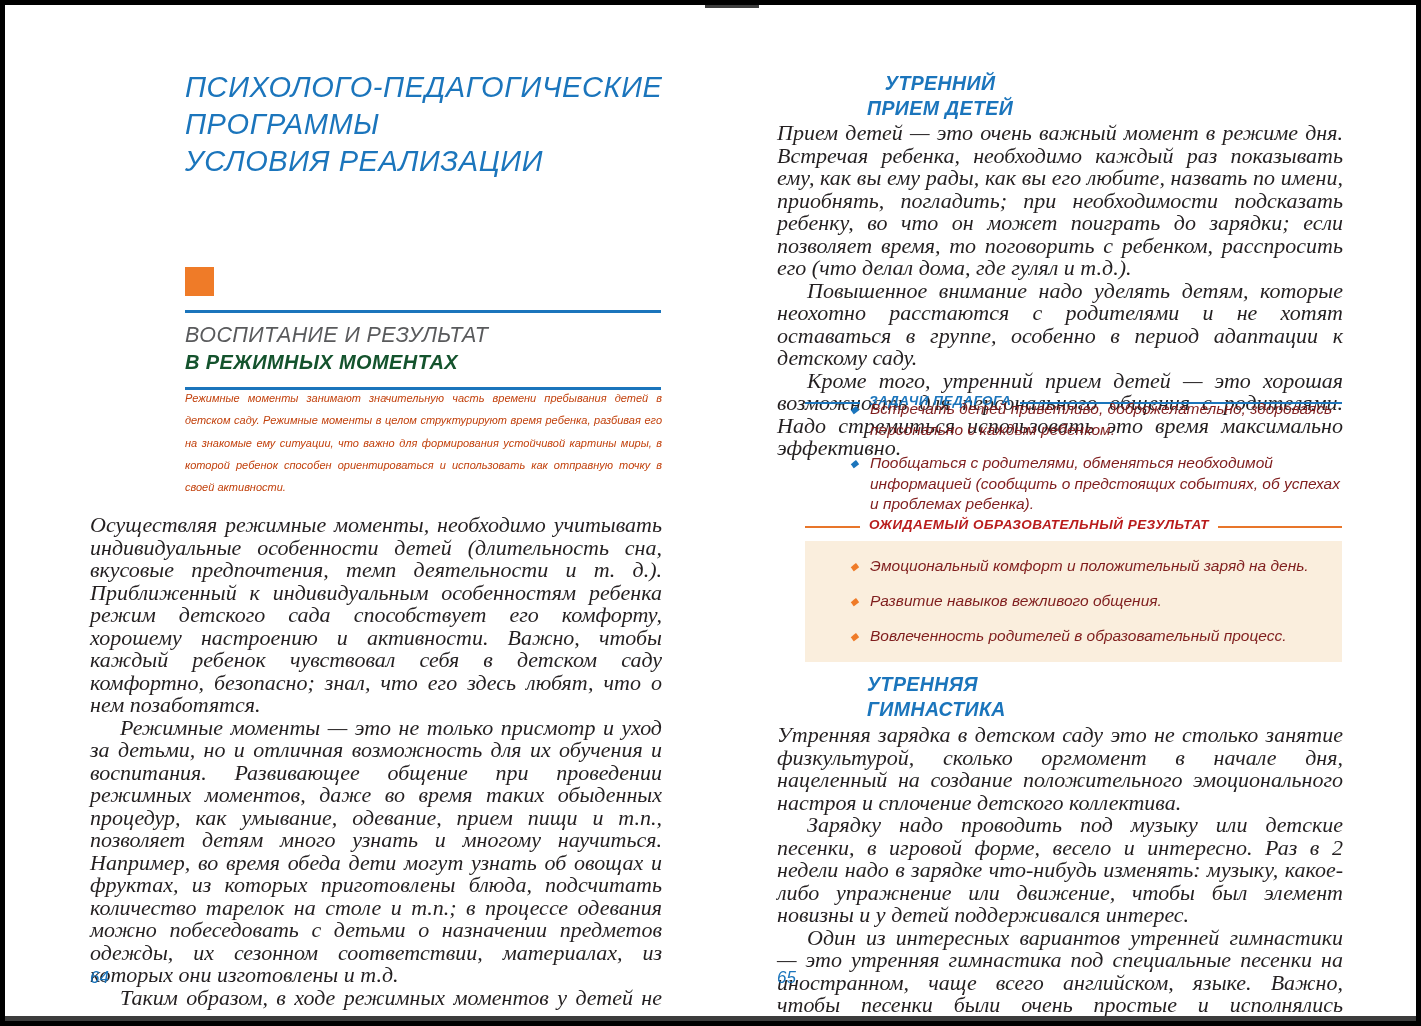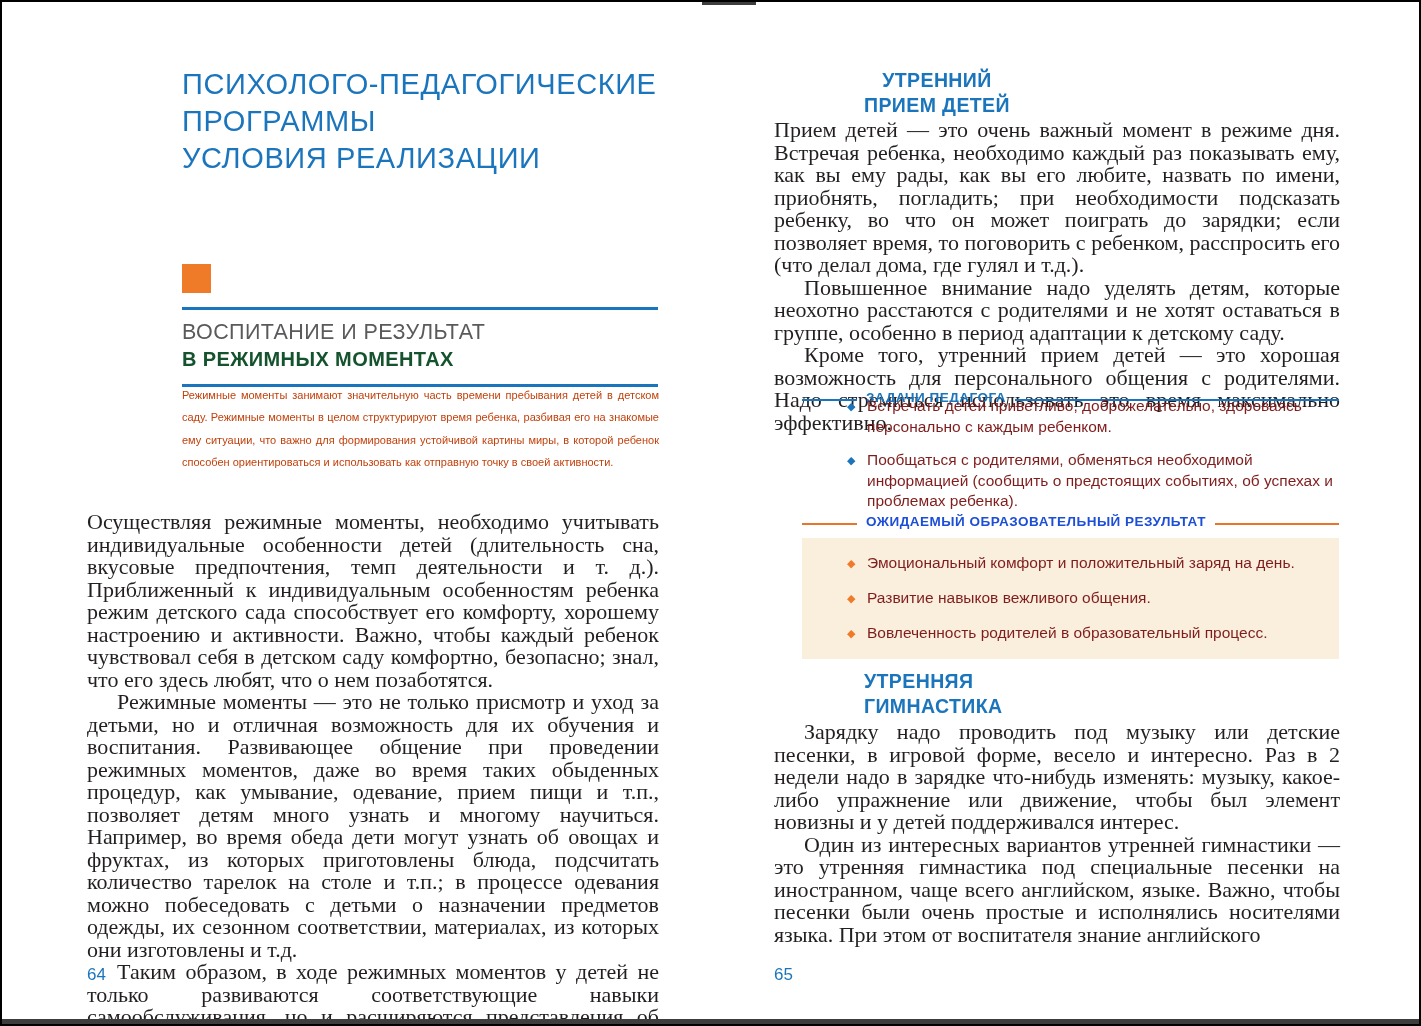--- a/index.html
+++ b/index.html
@@ -1,24 +1,25 @@
 <!DOCTYPE html>
 <html lang="ru"><head>
 <meta charset="utf-8">
 <style>
   html,body { margin:0; padding:0; background:#ffffff; }
   .sheet {
     position:relative;
     width:1421px; height:1026px;
     background:#ffffff;
     box-sizing:border-box;
-    border:2px solid #000000;
+    border:5px solid #000000;
     overflow:hidden;
     font-family:"Liberation Sans", sans-serif;
     color:#231f20;
+    font-style:italic;
   }
   .bottom-edge { position:absolute; left:0; right:0; bottom:0; height:5px; background:#3d3d3d; }
   .top-mark   { position:absolute; top:0; left:700px; width:54px; height:3px; background:#3d3d3d; }
 
   
   .chapter-title {
     position:absolute; left:180px; top:64px; width:500px;
     color:#1b75bc; font-size:29px; line-height:37px; font-weight:400;
     letter-spacing:0.6px; text-transform:uppercase;
   }
@@ -62,21 +63,21 @@
 
   .label-row {
     position:absolute; left:800px; width:537px;
     display:flex; align-items:flex-end; gap:9px;
   }
   .label-row .rule-short { width:55px;  border-top:2px solid; margin-bottom:4px; }
   .label-row .rule-long  { flex:1;      border-top:2px solid; margin-bottom:4px; }
   .label-row .label-text { font-size:13.5px; font-weight:700; letter-spacing:0.5px; white-space:nowrap; }
   .label-row.blue   { top:388px; color:#1b75bc; }
   .label-row.blue   .rule-short, .label-row.blue   .rule-long { border-color:#1b75bc; }
-  .label-row.orange { top:512px; color:#1d4ed8; }
+  .label-row.orange { top:512px; color:#b91c1c; }
   .label-row.orange .rule-short, .label-row.orange .rule-long { border-color:#e8762a; }
 
   .bullet-list { display:flex; flex-direction:column; }
   .tasks-list  { position:absolute; left:845px; top:394px; width:492px; gap:13px; }
   .results-box {
     position:absolute; left:800px; top:536px; width:537px; box-sizing:border-box;
     background:#faeedd; padding:15px 16px 15px 45px; gap:14px;
   }
   .bullet-item { display:flex; align-items:flex-start; }
   .bullet-item .diamond {
@@ -175,20 +176,21 @@
     </div>
 
   <div class="sub-heading h2">
 
   <div>УТРЕННЯЯ</div>
       <div>ГИМНАСТИКА</div>
     </div>
 
   <div class="body-col body-right-2">
 
+  <p>Утренняя зарядка в детском саду это не столько занятие физкультурой, сколько оргмомент в начале дня, нацеленный на создание положительного эмоционального настроя и сплочение детского коллектива.</p>
       <p class="indent">Зарядку надо проводить под музыку или детские песенки, в игровой форме, весело и интересно. Раз в 2 недели надо в зарядке что-нибудь изменять: музыку, какое-либо упражнение или движение, чтобы был элемент новизны и у детей поддерживался интерес.</p>
       <p class="indent">Один из интересных вариантов утренней гимнастики — это утренняя гимнастика под специальные песенки на иностранном, чаще всего английском, языке. Важно, чтобы песенки были очень простые и исполнялись носителями языка. При этом от воспитателя знание английского</p>
     </div>
 
   <div class="page-num right">65</div>
 
   <div class="top-mark"></div>
   <div class="bottom-edge"></div>
 </div>
 

